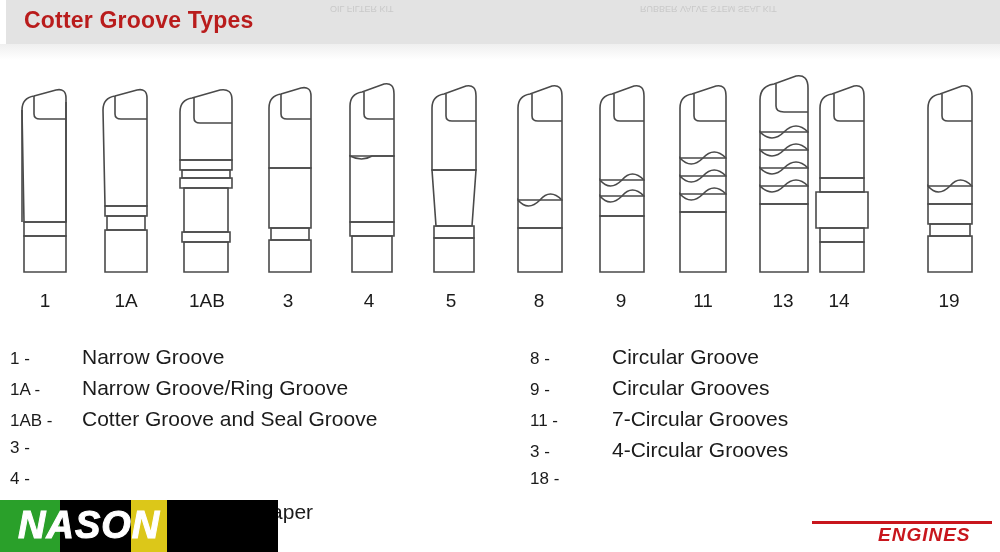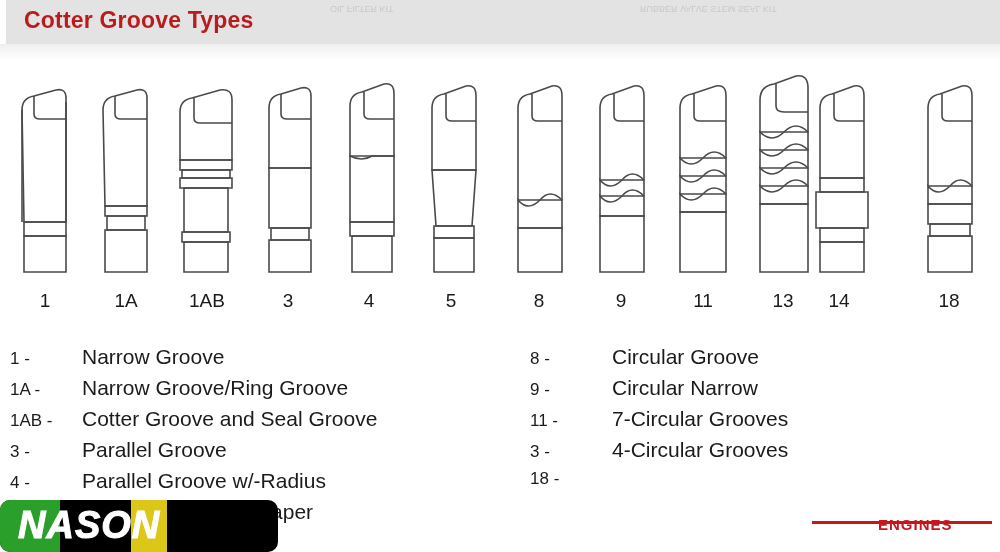--- a/index.html
+++ b/index.html
@@ -119,21 +119,20 @@
 
   
   .nason-logo {
     position: absolute;
     left: 0;
     top: 500px;
     width: 278px;
     height: 52px;
     background: #000000;
     overflow: hidden;
-    border-radius: 10px;
   }
   .nason-text {
     position: absolute;
     left: 18px;
     top: 4px;
     font-size: 38px;
     font-weight: bold;
     font-style: italic;
     letter-spacing: 1px;
     color: #ffffff;
@@ -168,23 +167,24 @@
     font-size: 34px;
     font-weight: bold;
     font-style: italic;
     color: #c8161d;
     letter-spacing: 2px;
     -webkit-text-stroke: 1px #7a0c10;
   }
   .engines-word {
     position: absolute;
     left: 66px;
-    top: 28px;
-    font-size: 15px;
+    top: 36px;
+    font-size: 19px;
     font-weight: bold;
+    font-style: italic;
     color: #c8161d;
     letter-spacing: 1px;
   }
   .total-bar {
     position: absolute;
     left: 0;
     top: 33px;
     width: 180px;
     height: 3px;
     background: #c8161d;
@@ -357,59 +357,57 @@
     <svg width="78" height="230" viewBox="0 0 78 230">
       <g fill="none" stroke="#4a4a4a" stroke-width="1.6">
         <path d="M18 46 q0 -12 12 -14 l22 -8 q10 -2 10 10 l0 90 l-44 0 z"></path>
         <path d="M32 32 l0 22 q0 5 6 5 l24 0"></path>
         <path d="M18 124 q10 12 22 0 q10 -12 22 0 l0 18 l-44 0 z"></path>
         <path d="M18 142 l44 0 l0 20 l-44 0 z"></path>
         <path d="M20 162 l40 0 l0 12 l-40 0 z"></path>
         <path d="M18 174 l44 0 l0 36 l-44 0 z"></path>
       </g>
     </svg>
-    <div class="valve-label">18</div>
+    <div class="valve-label">19</div>
   </div>
 </div>
 
 <div class="legend legend-left">
   <div class="legend-row">
     <span class="legend-key">1 -</span>
     <span class="legend-text">Narrow Groove</span>
   </div>
   <div class="legend-row">
     <span class="legend-key">1A -</span>
     <span class="legend-text">Narrow Groove/Ring Groove</span>
   </div>
   <div class="legend-row">
     <span class="legend-key">1AB -</span>
     <span class="legend-text">Cotter Groove and Seal Groove</span>
   </div>
   <div class="legend-row">
     <span class="legend-key">3 -</span>
-    <span class="legend-text">Parallel Groove</span>
   </div>
   <div class="legend-row">
     <span class="legend-key">4 -</span>
-    <span class="legend-text">Parallel Groove w/-Radius</span>
   </div>
   <div class="legend-row">
     <span class="legend-key">5 -</span>
     <span class="legend-text">Parallel Groove w/-Taper</span>
   </div>
 </div>
 
 <div class="legend legend-right">
   <div class="legend-row">
     <span class="legend-key">8 -</span>
     <span class="legend-text">Circular Groove</span>
   </div>
   <div class="legend-row">
     <span class="legend-key">9 -</span>
-    <span class="legend-text">Circular Narrow</span>
+    <span class="legend-text">Circular Grooves</span>
   </div>
   <div class="legend-row">
     <span class="legend-key">11 -</span>
     <span class="legend-text">7-Circular Grooves</span>
   </div>
   <div class="legend-row">
     <span class="legend-key">3 -</span>
     <span class="legend-text">4-Circular Grooves</span>
   </div>
   <div class="legend-row">

